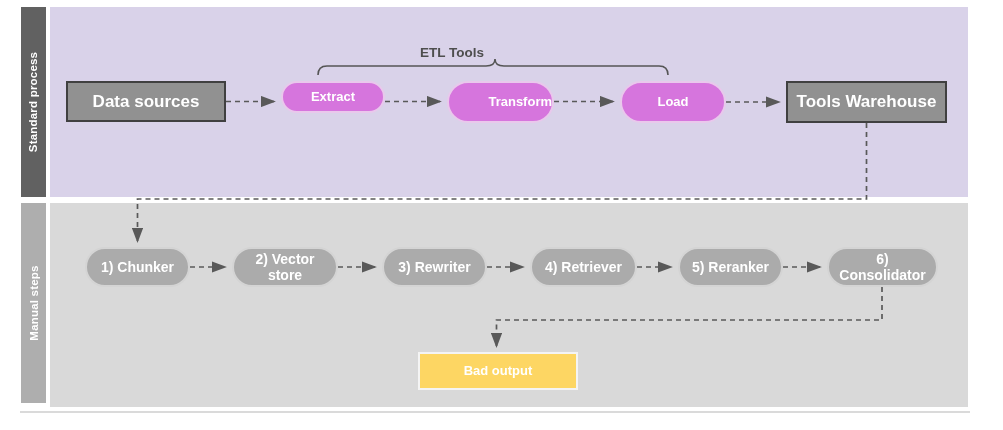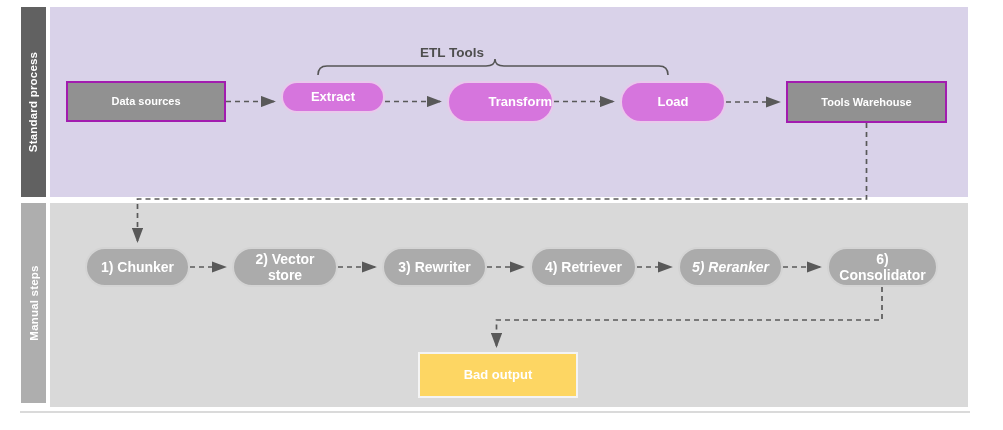--- a/index.html
+++ b/index.html
@@ -24,41 +24,41 @@
   .lane2-body{top:203px;height:204px;background:var(--lane2_bg);}
 
   .shadow-line{position:absolute;left:20px;top:411px;width:950px;height:2px;background:#dadada;}
 
   svg.connectors{position:absolute;left:0;top:0;width:1003px;height:430px;z-index:2;pointer-events:none;}
   .conn{fill:none;stroke:var(--connector);stroke-width:1.7;stroke-dasharray:5 4;}
   .bracket{fill:none;stroke:#555555;stroke-width:1.6;}
 
   .node{position:absolute;z-index:3;display:flex;align-items:center;justify-content:center;
         color:#ffffff;font-weight:bold;text-align:center;box-sizing:border-box;line-height:1.15;}
-  .rect-gray{background:var(--process_gray);border:2px solid #a21caf;font-size:11px;}
+  .rect-gray{background:var(--process_gray);border:2px solid #404040;font-size:17px;}
   .pill-pink{background:var(--etl_pink);border:2px solid var(--etl_pink_border);border-radius:22px;font-size:13px;}
   .pill-gray{background:var(--step_gray);border:2px solid #d4d4d4;border-radius:21px;font-size:14px;padding:0 10px;}
   .rect-yellow{background:var(--warning_yellow);border:2px solid #f4f4f4;font-size:13px;}
 
   .etl-label{position:absolute;left:420px;top:45px;width:150px;z-index:3;
              color:var(--annotation_text);font-weight:bold;font-size:13.5px;}
 
   
   .n-data-sources{left:66px;top:81px;width:160px;height:41px;}
   .n-extract{left:281px;top:81px;width:104px;height:32px;}
   .n-transform{left:447px;top:81px;width:107px;height:42px;justify-content:flex-end;}
   .n-load{left:620px;top:81px;width:106px;height:42px;}
   .n-warehouse{left:786px;top:81px;width:161px;height:42px;}
   .n-chunker{left:85px;top:247px;width:105px;height:40px;}
   .n-vector{left:232px;top:247px;width:106px;height:40px;}
   .n-rewriter{left:382px;top:247px;width:105px;height:40px;}
   .n-retriever{left:530px;top:247px;width:107px;height:40px;}
-  .n-reranker{left:678px;top:247px;width:105px;height:40px;font-style:italic;}
+  .n-reranker{left:678px;top:247px;width:105px;height:40px;}
   .n-consolidator{left:827px;top:247px;width:111px;height:40px;}
-  .n-bad-output{left:418px;top:352px;width:160px;height:46px;}
+  .n-bad-output{left:418px;top:352px;width:160px;height:38px;}
 </style>
 </head>
 <body>
 
 <div class="canvas">
 
   <div class="lane-body lane1-body"></div>
   <div class="lane-body lane2-body"></div>
 
   <div class="lane-bar lane1-bar">

